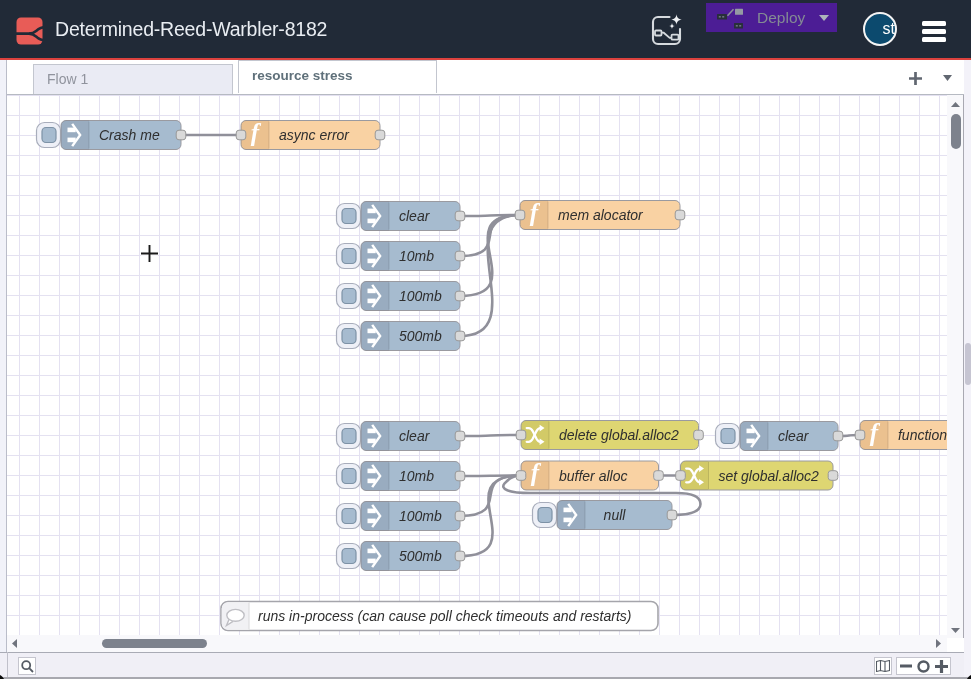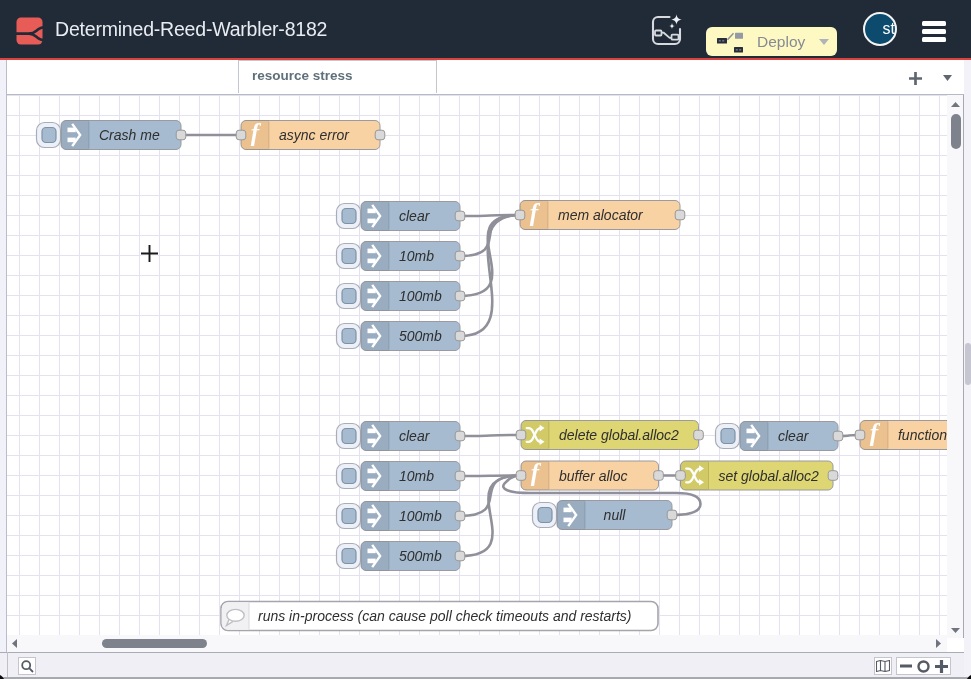--- a/index.html
+++ b/index.html
@@ -1,18 +1,18 @@
 <!DOCTYPE html>
 <html><head><meta charset="utf-8"><style>
 * { margin:0; padding:0; box-sizing:border-box; }
 body { width:971px; height:679px; position:relative; overflow:hidden;
        font-family:"Liberation Sans", sans-serif; background:#fff; }
 .header { position:absolute; left:0; top:0; width:971px; height:58px; background:#212a37; }
 .redline { position:absolute; left:0; top:58px; width:971px; height:2px; background:#dc423e; }
-.deploy { position:absolute; left:706px; top:27px; width:130.5px; height:29px; background:#fef9c3; border-radius:6px; }
+.deploy { position:absolute; left:706px; top:3px; width:130.5px; height:29px; background:#4c1d95; border-radius:0; }
 .avatar { position:absolute; left:863px; top:12px; width:34px; height:34px; border-radius:50%;
           background:#0c4a6e; border:2.5px solid #f4f4f4; color:#fff; font-size:16px;
           text-align:right; line-height:29px; }
 .leftstrip { position:absolute; left:0; top:60px; width:7px; height:619px; background:#f1f2f9; border-right:1px solid #babdc9; }
 .rightstrip { position:absolute; left:964px; top:60px; width:7px; height:619px; background:#f3f2f9; }
 .tabbar { position:absolute; left:7px; top:60px; width:957px; height:35px; background:#fff; border-bottom:1px solid #b6bac2; }
 .tab { position:absolute; top:0; height:32px; border:1px solid #c3c6cf; border-bottom:none; }
 .tab span { display:block; margin:7px 0 0 13px; font-size:14px; }
 .tab.inactive { background:#eaebf4; top:4px; height:30px; }
 .tab.inactive span { color:#90939d; margin-top:6px; }
@@ -68,20 +68,23 @@
       <rect x="0" y="0" width="24" height="5" rx="1.5"></rect>
       <rect x="0" y="8" width="24" height="5" rx="1.5"></rect>
       <rect x="0" y="16" width="24" height="5" rx="1.5"></rect>
     </svg>
   </div>
 </div>
 <div class="redline"></div>
 <div class="leftstrip"></div>
 
 <div class="tabbar">
+  <div class="tab inactive" style="left:26px;width:200px;">
+      <span>Flow 1</span>
+    </div>
   <div class="tab active" style="left:231px;width:199px;">
       <span>resource stress</span>
     </div>
   <svg width="13" height="13" style="position:absolute;left:902px;top:12px;">
     <path d="M6.5,0 V13 M0,6.5 H13" stroke="#616771" stroke-width="2.7"></path>
   </svg>
   <svg width="9" height="6" style="position:absolute;left:936px;top:15px;">
     <path d="M0,0 h9 l-4.5,6 z" fill="#616771"></path>
   </svg>
 </div>

